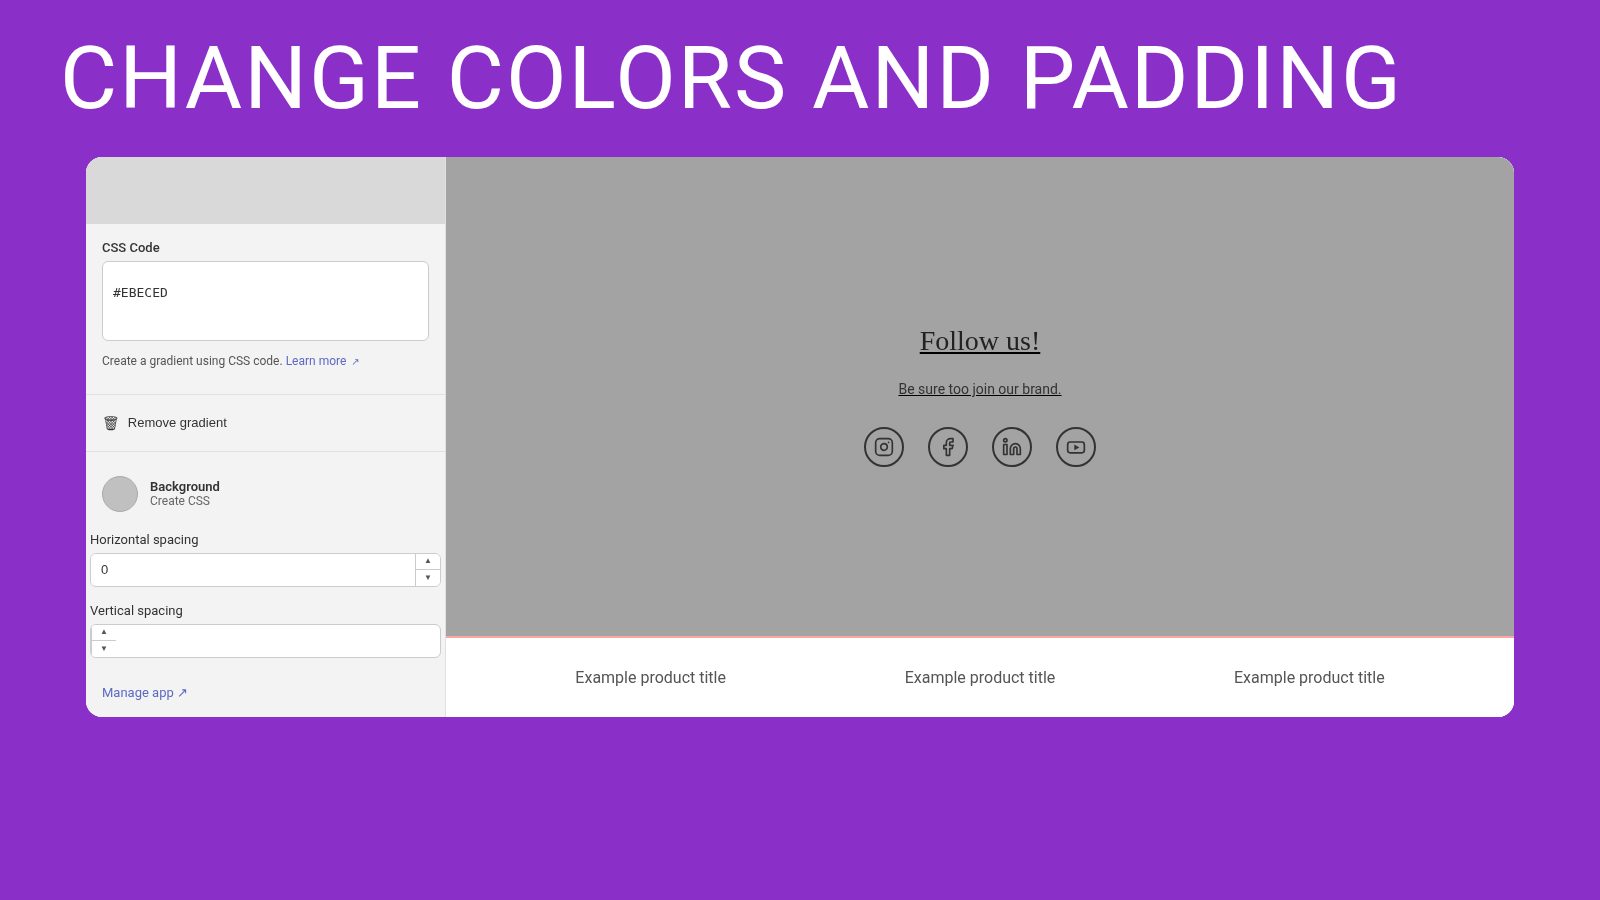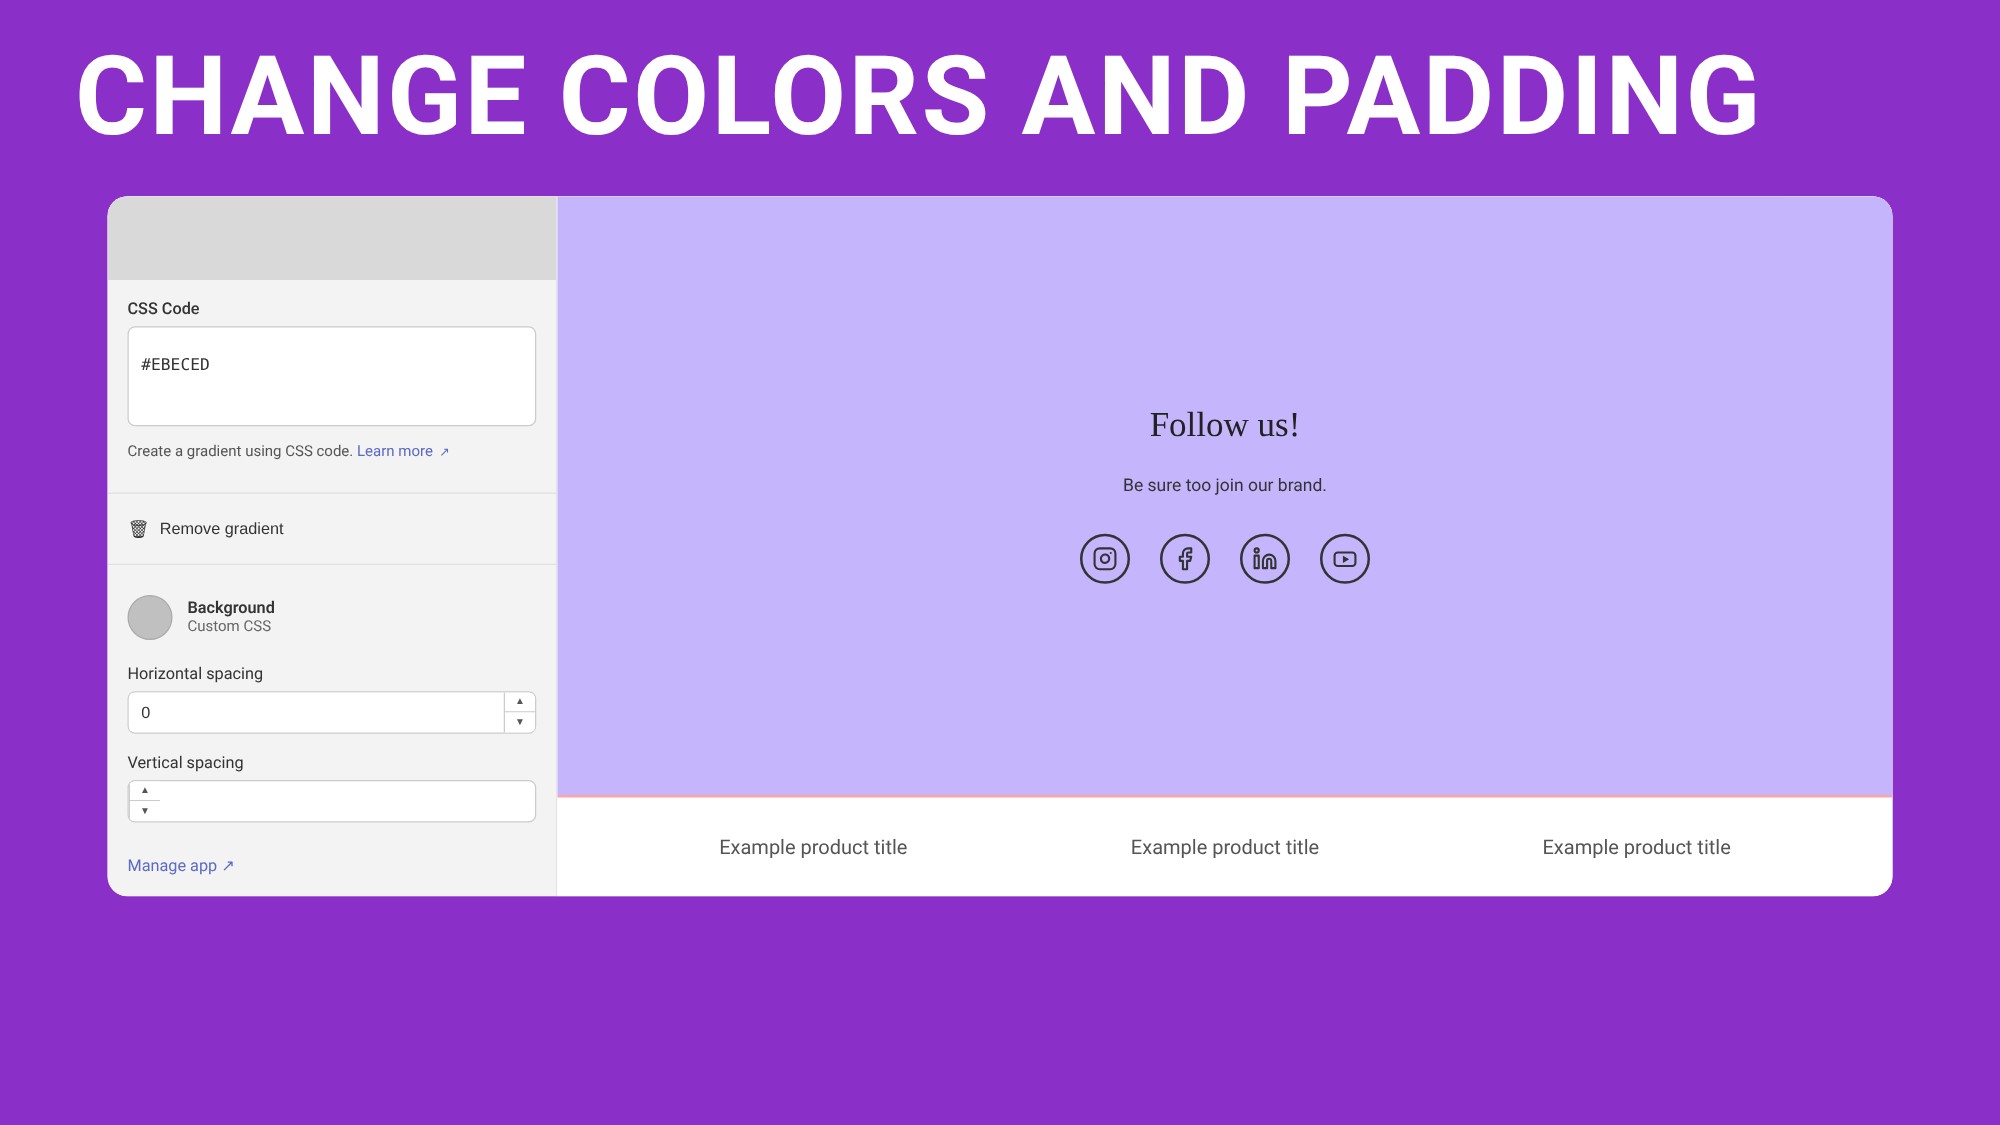--- a/index.html
+++ b/index.html
@@ -12,21 +12,21 @@
       width: 1600px;
       height: 900px;
       background-color: #8B2FC9;
       font-family: -apple-system, BlinkMacSystemFont, 'Segoe UI', Roboto, sans-serif;
       overflow: hidden;
     }
 
     .page-title {
       color: white;
       font-size: 88px;
-      font-weight: 700;
+      font-weight: 400;
       text-align: left;
       padding: 30px 60px 30px 60px;
       letter-spacing: 2px;
       line-height: 1.1;
     }
 
     .main-container {
       display: flex;
       margin: 0 86px;
       background: white;
@@ -145,21 +145,21 @@
       font-weight: 600;
       color: #333;
     }
 
     .background-subtitle {
       font-size: 12px;
       color: #666;
     }
 
     .spacing-section {
-      padding: 8px 16px;
+      padding: 8px 4px;
     }
 
     .spacing-label {
       font-size: 13px;
       color: #333;
       margin-bottom: 6px;
       font-weight: 400;
     }
 
     .number-input-wrapper {
@@ -219,27 +219,28 @@
 
     
     .right-panel {
       flex: 1;
       background: white;
       display: flex;
       flex-direction: column;
     }
 
     .preview-area {
-      background: #c4b5fd;
+      background: #a3a3a3;
       flex: 1;
       display: flex;
       flex-direction: column;
       align-items: center;
       justify-content: center;
       padding: 40px;
+      text-decoration: underline;
     }
 
     .follow-title {
       font-family: Georgia, 'Times New Roman', serif;
       font-size: 28px;
       font-weight: 400;
       color: #222;
       margin-bottom: 24px;
     }
 
@@ -313,21 +314,21 @@
       <span class="trash-icon">🗑</span>
       <span>Remove gradient</span>
     </button>
 
     <div class="divider"></div>
 
     <div class="background-section">
       <div class="color-swatch"></div>
       <div class="background-labels">
         <span class="background-title">Background</span>
-        <span class="background-subtitle">Custom CSS</span>
+        <span class="background-subtitle">Create CSS</span>
       </div>
     </div>
 
     <div class="spacing-section">
       <div class="spacing-label">Horizontal spacing</div>
       <div class="number-input-wrapper">
         <input type="text" class="number-input" value="0" style="">
         <div class="number-spinners">
           <button class="spinner-btn top">▲</button>
           <button class="spinner-btn">▼</button>

